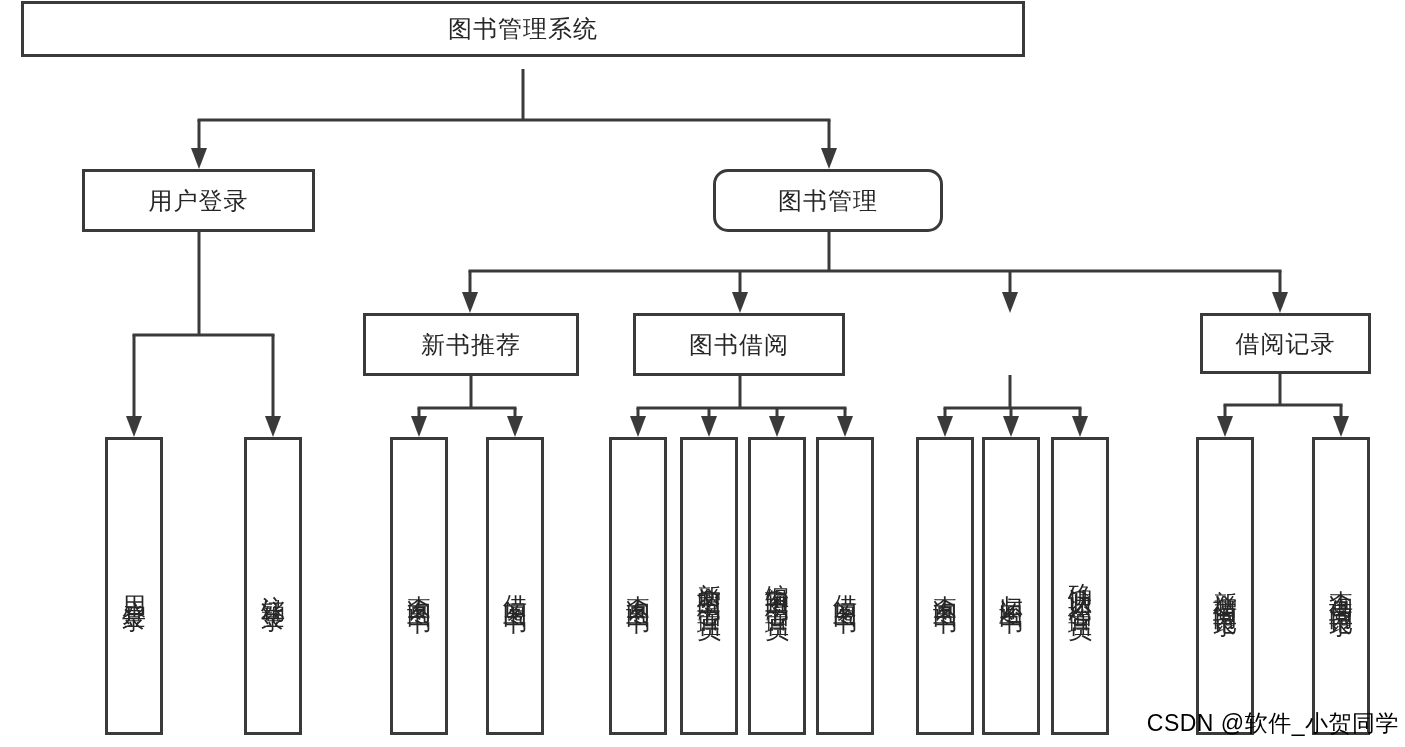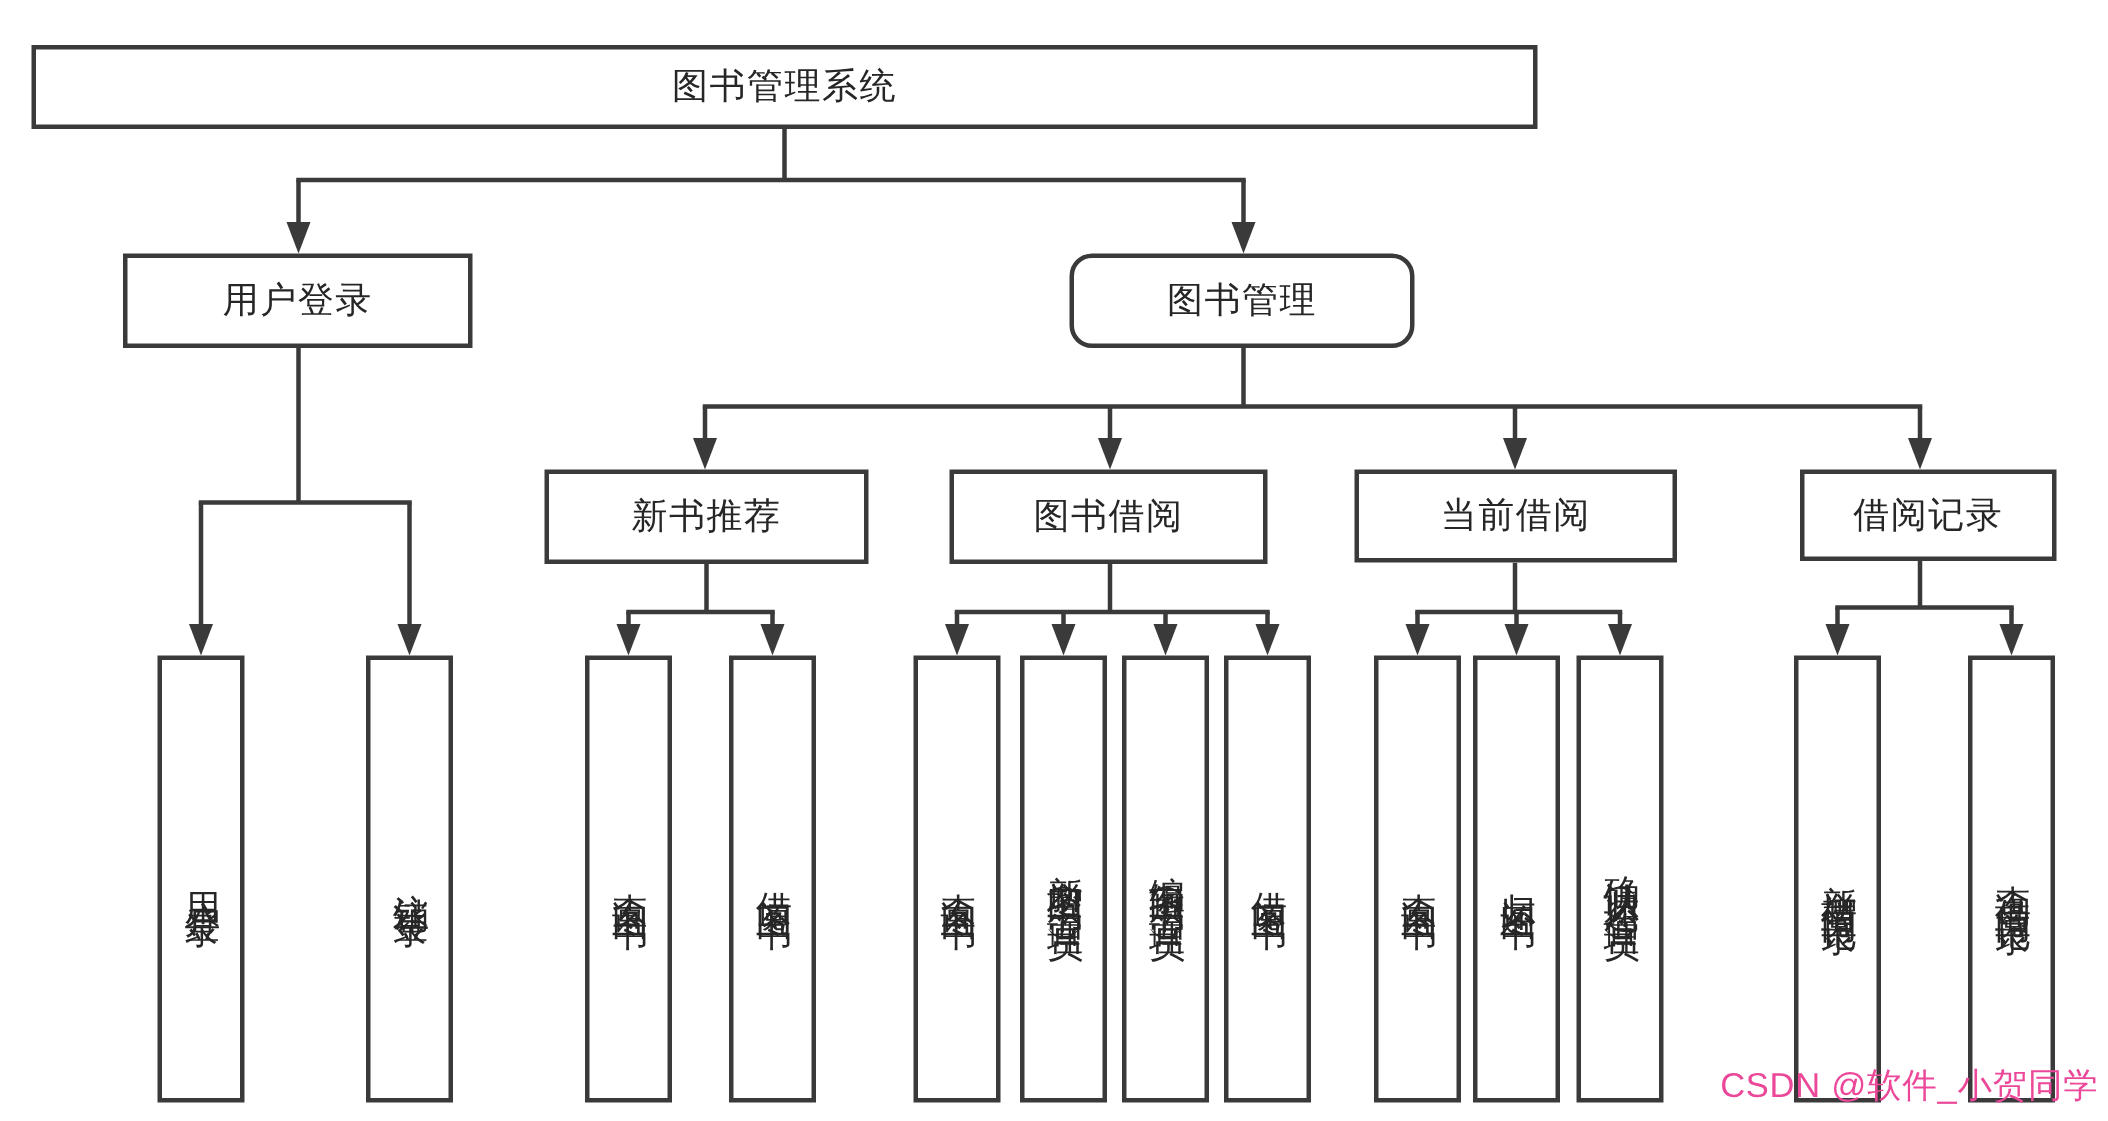--- a/index.html
+++ b/index.html
@@ -44,21 +44,21 @@
     writing-mode: vertical-rl;
     letter-spacing: 5px;
     white-space: nowrap;
   }
   #watermark {
     position: absolute;
     right: 6px;
     bottom: 8px;
     font-size: 23px;
     letter-spacing: 0.5px;
-    color: #ec4899;
+    color: #000000;
     z-index: 5;
     white-space: nowrap;
   }
 </style>
 </head>
 <body>
 
 <div id="stage">
 
   <svg id="connectors" viewBox="0 0 1405 747" xmlns="http://www.w3.org/2000/svg">
@@ -144,40 +144,37 @@
       <path d="M1223.5,405 L1342.5,405"></path>
       <path d="M1225,405 L1225,418"></path>
       <path d="M1341,405 L1341,418"></path>
     </g>
     <g fill="#3a3a3a" stroke="none">
       <path d="M1217,416 L1233,416 L1225,437 Z"></path>
       <path d="M1333,416 L1349,416 L1341,437 Z"></path>
     </g>
   </svg>
 
-  <div class="box h" style="left:21px; top:30px; width:1004px; height:56px;">
+  <div class="box h" style="left:21px; top:1px; width:1004px; height:56px;">
     <span class="lbl">图书管理系统</span>
   </div>
 
   <div class="box h" style="left:82px; top:169px; width:233px; height:63px;">
     <span class="lbl">用户登录</span>
   </div>
   <div class="box h" style="left:713px; top:169px; width:230px; height:63px;border-radius:15px;">
     <span class="lbl">图书管理</span>
   </div>
 
   <div class="box h" style="left:363px; top:313px; width:216px; height:63px;">
     <span class="lbl">新书推荐</span>
   </div>
   <div class="box h" style="left:633px; top:313px; width:212px; height:63px;justify-content:center;">
     <span class="lbl">图书借阅</span>
   </div>
-  <div class="box h" style="left:903px; top:313px; width:215px; height:62px;">
-    <span class="lbl">当前借阅</span>
-  </div>
   <div class="box h" style="left:1200px; top:313px; width:171px; height:61px;">
     <span class="lbl">借阅记录</span>
   </div>
 
   <div class="box v" style="left:105px; top:437px; width:58px; height:298px;">
     <span class="lbl">用户登录</span>
   </div>
   <div class="box v" style="left:244px; top:437px; width:58px; height:298px;">
     <span class="lbl">注销登录</span>
   </div>

